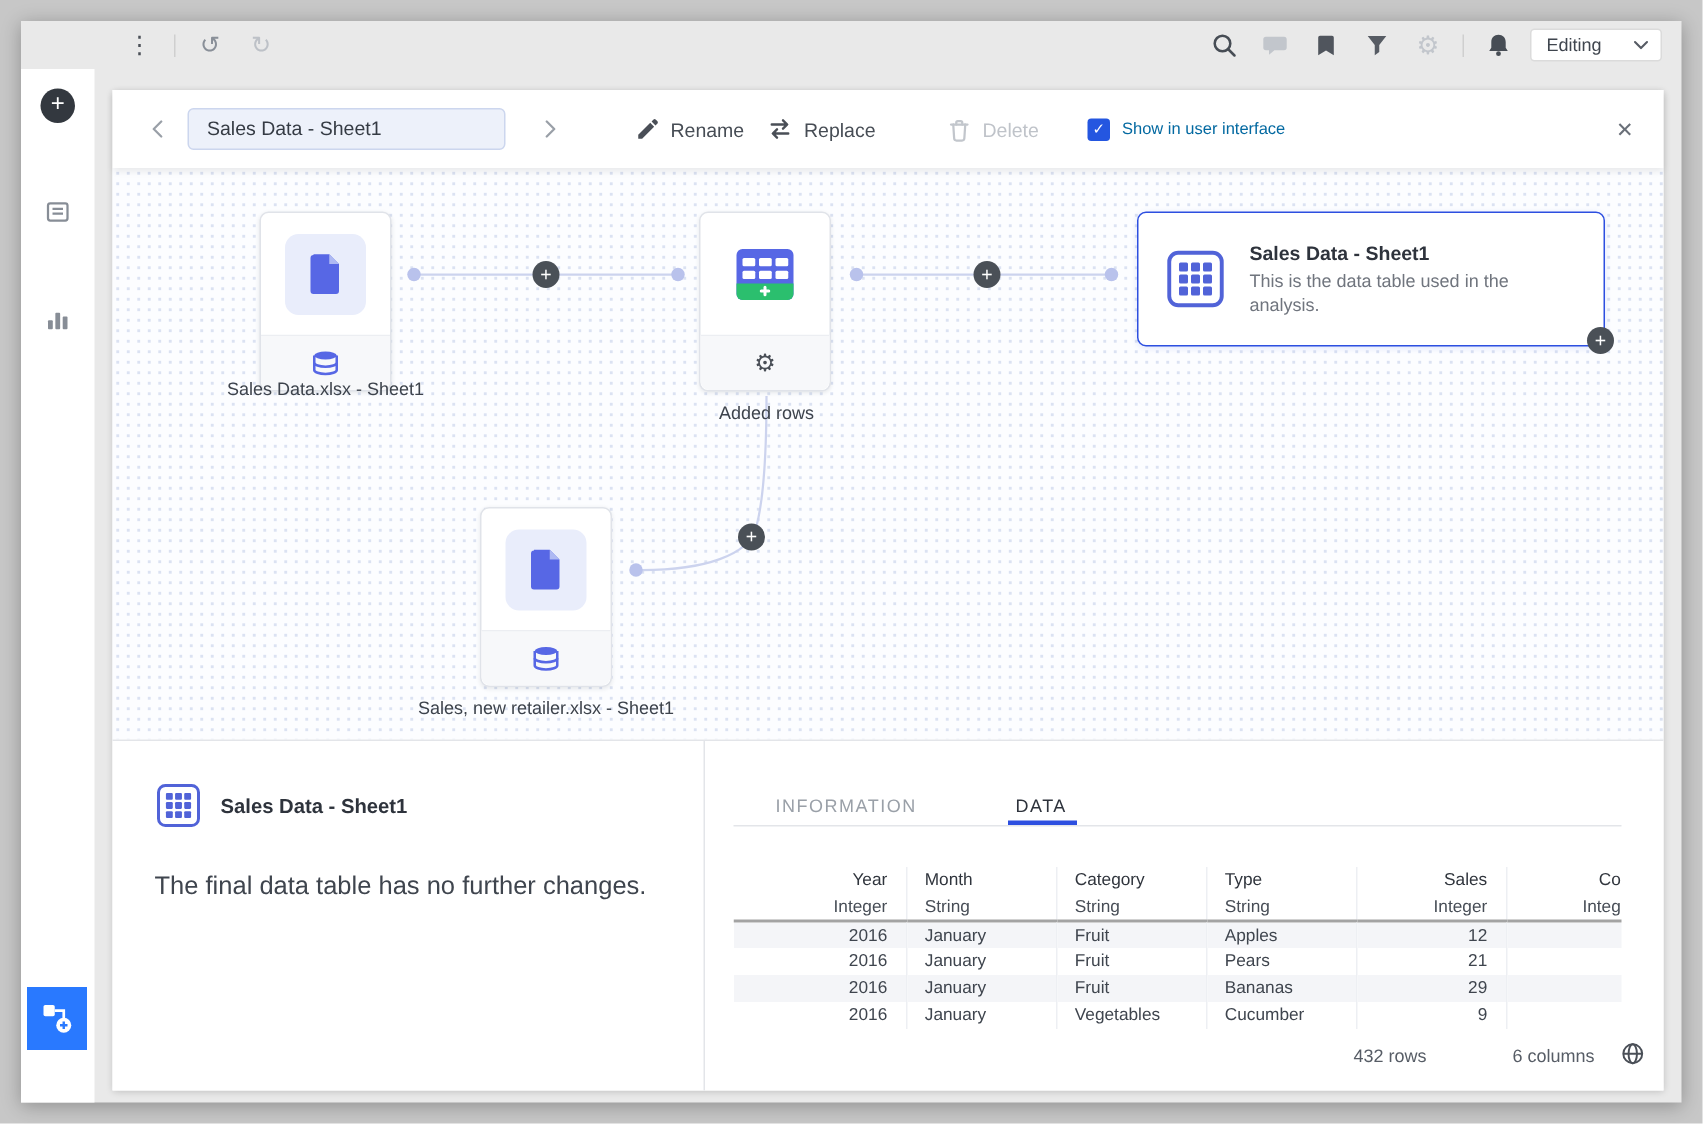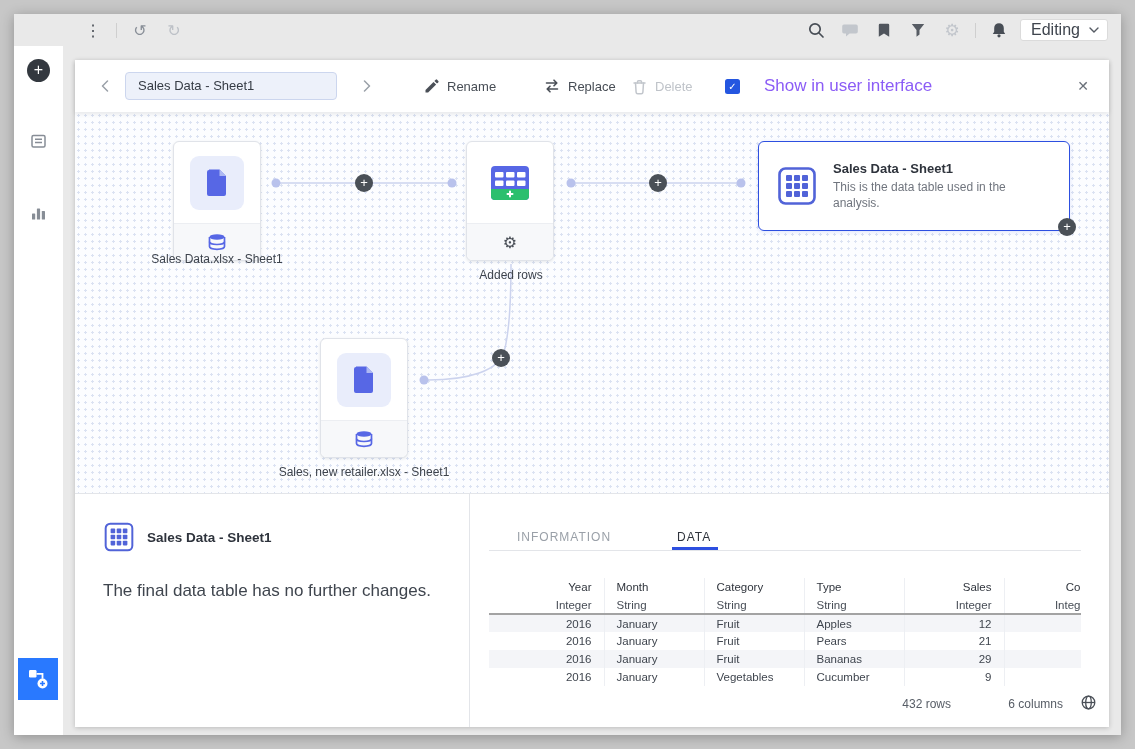--- a/index.html
+++ b/index.html
@@ -9,36 +9,36 @@
 
 .toolbar{position:absolute;left:0;top:0;width:100%;height:32px;display:flex;align-items:center;padding:0 13px 0 66px}
 .tbtn{height:26px;min-width:26px;display:flex;align-items:center;justify-content:center;margin-right:8px;cursor:pointer}
 .tsep{width:1px;height:15px;background:#cfcfcf;margin:0 10px 0 2px}
 .spacer{flex:1}
 .kebab{font-size:16px;color:#4a4f57}
 .undo{font-size:16px;color:#898f98}
 .redo{font-size:16px;color:#bdc1c7}
 .gear-dis{font-size:17px;color:#c2c6cc}
 .gear-dark{font-size:16px;color:#4a4f57}
-.mode{height:22px;width:88px;background:#fff;border:1px solid #dbdbdb;border-radius:3px;display:flex;align-items:center;padding:0 8px 0 10px;font-size:16px;color:#3f454e;cursor:pointer}
+.mode{height:22px;width:88px;background:#fff;border:1px solid #dbdbdb;border-radius:3px;display:flex;align-items:center;padding:0 8px 0 10px;font-size:12px;color:#3f454e;cursor:pointer}
 .mode svg{margin-left:auto}
 
 .sidebar{position:absolute;left:0;top:32px;bottom:0;width:49px;background:#fff}
 .sb-plus{position:absolute;left:13px;top:13px;width:23px;height:23px;border-radius:50%;background:#33383f;color:#fff;font-size:16px;line-height:22px;text-align:center;cursor:pointer}
 .sb-ic{position:absolute;left:15px;cursor:pointer}
 .sb-tile{position:absolute;left:4px;top:612px;width:40px;height:42px;background:#2979ff;display:flex;align-items:center;justify-content:center;cursor:pointer}
 
 .card{position:absolute;left:61px;top:46px;width:1034px;height:667px;background:#fff;box-shadow:0 1px 5px rgba(0,0,0,.20)}
 .chead{position:absolute;left:0;top:0;width:100%;height:52px;background:#fff;box-shadow:0 2px 5px rgba(0,0,0,.09);z-index:4}
 .abs{position:absolute;top:0;height:52px;display:flex;align-items:center}
 .pill{width:212px;height:28px;background:#edf1fa;border:1px solid #ccd6ee;border-radius:4px;line-height:26px;padding:0 12px;font-size:13px;color:#353b44;white-space:nowrap;overflow:hidden;cursor:text}
 .hbtn{display:flex;align-items:center;gap:7px;font-size:13px;color:#474d55;cursor:pointer}
 .hbtn.dis{color:#bfc3c9;cursor:default}
 .cb{width:15px;height:15px;background:#2456e0;border-radius:2.5px;color:#fff;font-size:10px;line-height:15px;text-align:center;cursor:pointer}
-.cb-label{margin-left:24px;font-size:17px;color:#8b5cf6}
+.cb-label{margin-left:8px;font-size:11px;color:#0369a1}
 .closex{font-size:14px;color:#6a7079;cursor:pointer}
 
 .canvas{position:absolute;left:0;top:52px;width:1034px;height:381px;overflow:hidden;background-color:#fcfdff;background-image:radial-gradient(#dbe2f2 1px,transparent 1.25px);background-size:7px 7px}
 .edges{position:absolute;left:0;top:0;z-index:0}
 .node{position:absolute;background:#fff;border:1px solid #e0e3e9;border-radius:6px;box-shadow:0 1px 3px rgba(30,35,48,.10);z-index:1}
 .node-sm{width:88px;height:120px}
 .ntop{height:81px;display:flex;align-items:center;justify-content:center}
 .tile{width:54px;height:54px;background:#e9edfb;border-radius:9px;display:flex;align-items:center;justify-content:center}
 .nfoot{height:37px;border-top:1px solid #eceef2;background:#f7f8fa;border-radius:0 0 6px 6px;display:flex;align-items:center;justify-content:center}
 .nlabel{position:absolute;transform:translateX(-50%);font-size:12px;color:#3d434c;white-space:nowrap;z-index:1}
@@ -192,21 +192,21 @@
       <div class="abs closex" style="right:20px">✕</div>
 
       <div class="abs" style="left:349px"></div>
 
       <div class="abs" style="left:352px">
       </div>
 
       <div class="abs" style="left:348px">
       </div>
 
-    <div class="abs" style="left: 468px; align-items: center;">
+    <div class="abs" style="left: 436px; align-items: center;">
           <div class="hbtn">
             <svg width="18" height="18" viewBox="0 0 18 18">
               <g stroke="#4a4f57" stroke-width="1.6" fill="none" stroke-linecap="round" stroke-linejoin="round">
                 <path d="M3.5 6h10M11 3.2 13.8 6 11 8.8"></path>
                 <path d="M14.5 12h-10M7 9.2 4.2 12 7 14.8"></path>
               </g>
             </svg>
             <span>Replace</span>
           </div>
         </div>

